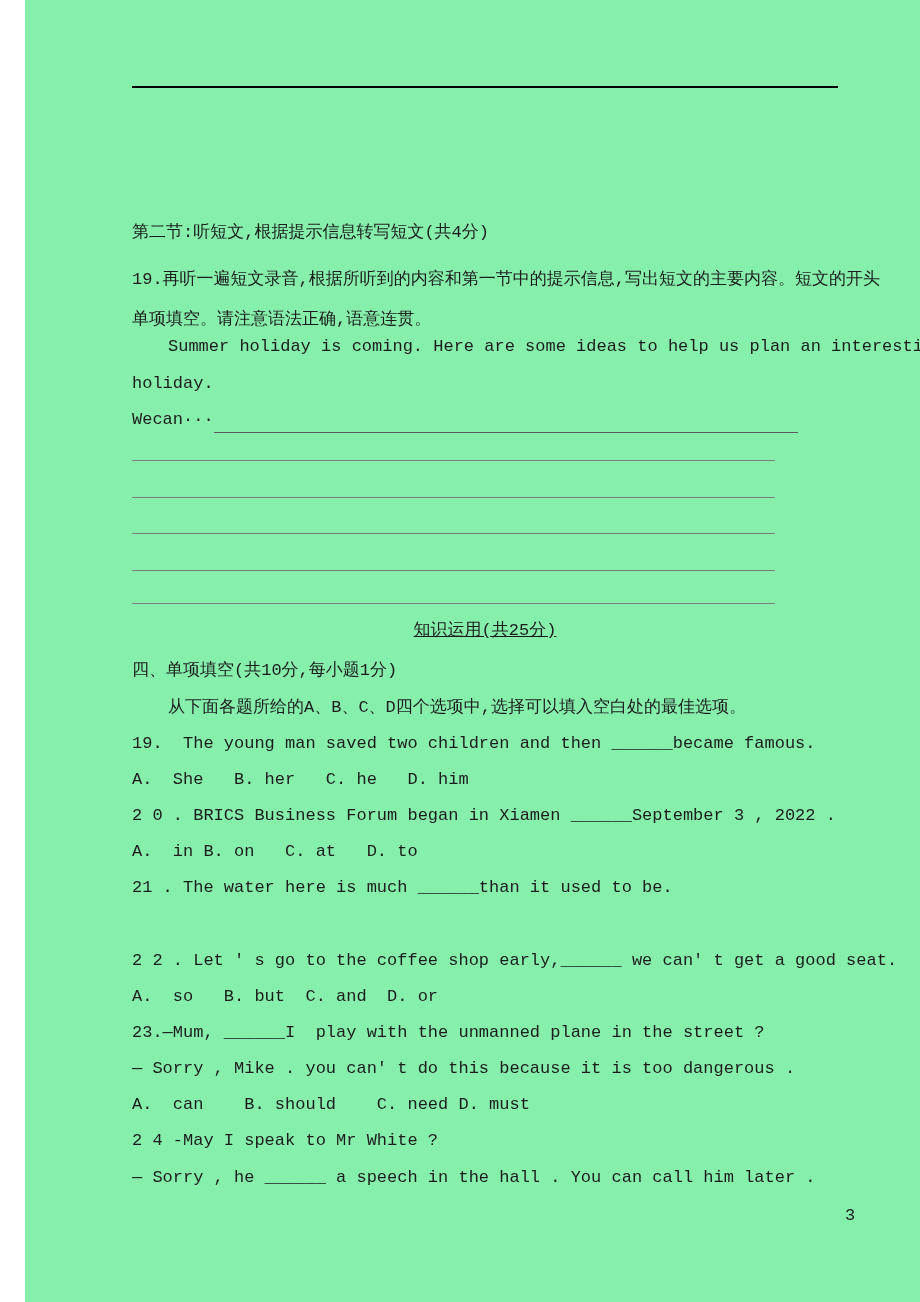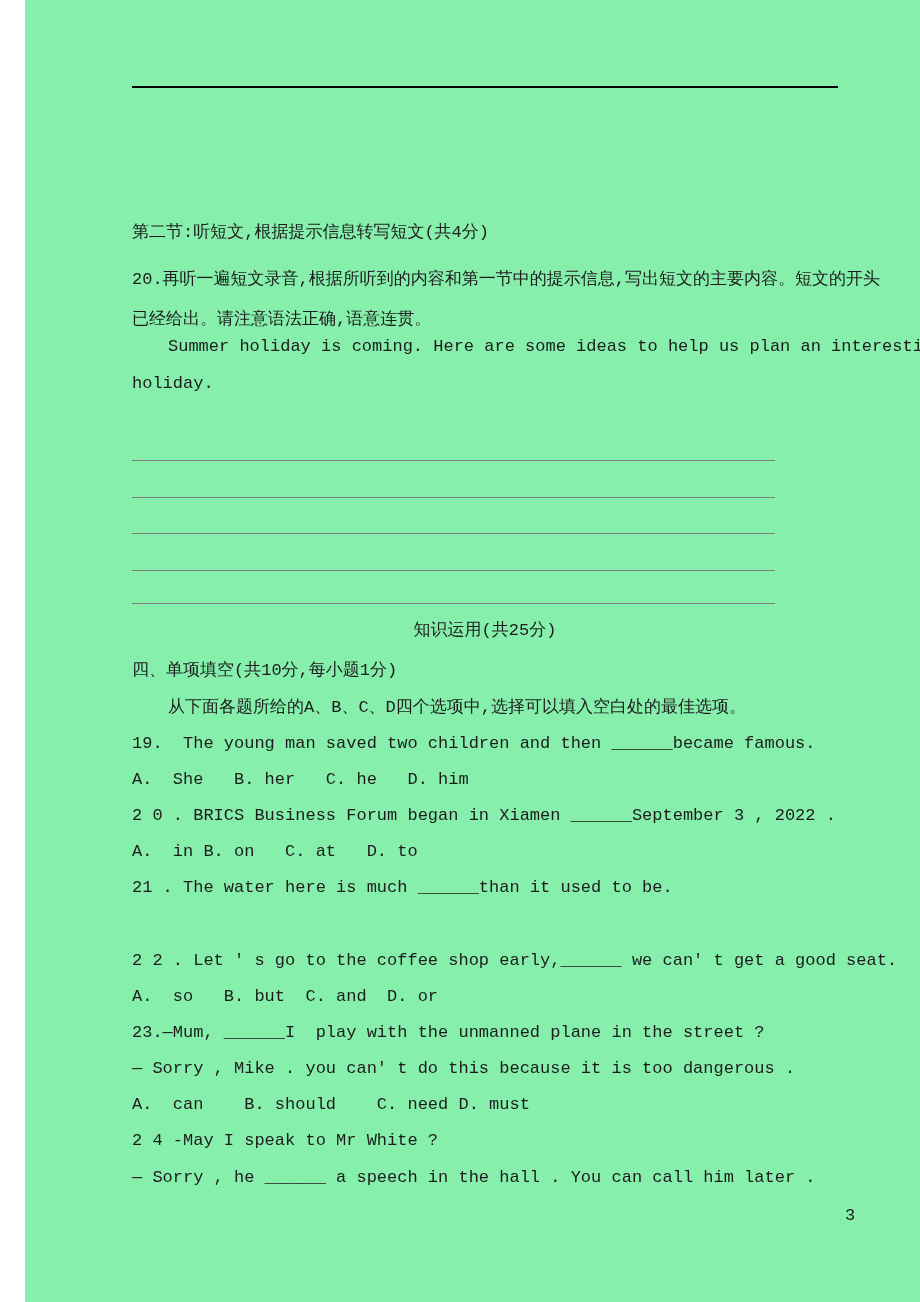--- a/index.html
+++ b/index.html
@@ -33,20 +33,21 @@
     height: 2px;
     background: #000000;
   }
   .centered-heading {
     position: absolute;
     left: 107px;
     width: 706px;
     text-align: center;
     white-space: pre;
     line-height: 26px;
+    text-decoration: underline;
   }
   .answer-row { display: flex; align-items: flex-end; }
   .blank-fill {
     display: inline-block;
     width: 584px;
     height: 20px;
     border-bottom: 1px solid #5a5a5a;
   }
   .writing-line {
     position: absolute;
@@ -63,28 +64,31 @@
 </style>
 </head>
 <body>
 
 <div class="page">
 
   <div class="divider-top"></div>
 
   <div class="line" style="top:220px">第二节:听短文,根据提示信息转写短文(共4分)</div>
 
-  <div class="line" style="top:267px">20.再听一遍短文录音,根据所听到的内容和第一节中的提示信息,写出短文的主要内容。短文的开头</div>
+  <div class="line" style="top:267px">19.再听一遍短文录音,根据所听到的内容和第一节中的提示信息,写出短文的主要内容。短文的开头</div>
 
-  <div class="line" style="top:307px">已经给出。请注意语法正确,语意连贯。</div>
+  <div class="line" style="top:307px">单项填空。请注意语法正确,语意连贯。</div>
 
   <div class="line indent" style="top:334px">Summer holiday is coming. Here are some ideas to help us plan an interesting summer</div>
 
   <div class="line" style="top:371px">holiday.</div>
 
+  <div class="line answer-row" style="top:407px">
+    <span>Wecan···</span><span class="blank-fill"></span>
+  </div>
 
   <div class="writing-line" style="top:460px"></div>
   <div class="writing-line" style="top:497px"></div>
   <div class="writing-line" style="top:533px"></div>
   <div class="writing-line" style="top:570px"></div>
   <div class="writing-line" style="top:603px"></div>
 
   <div class="centered-heading" style="top:618px">知识运用(共25分)</div>
 
   <div class="line" style="top:658px">四、单项填空(共10分,每小题1分)</div>

